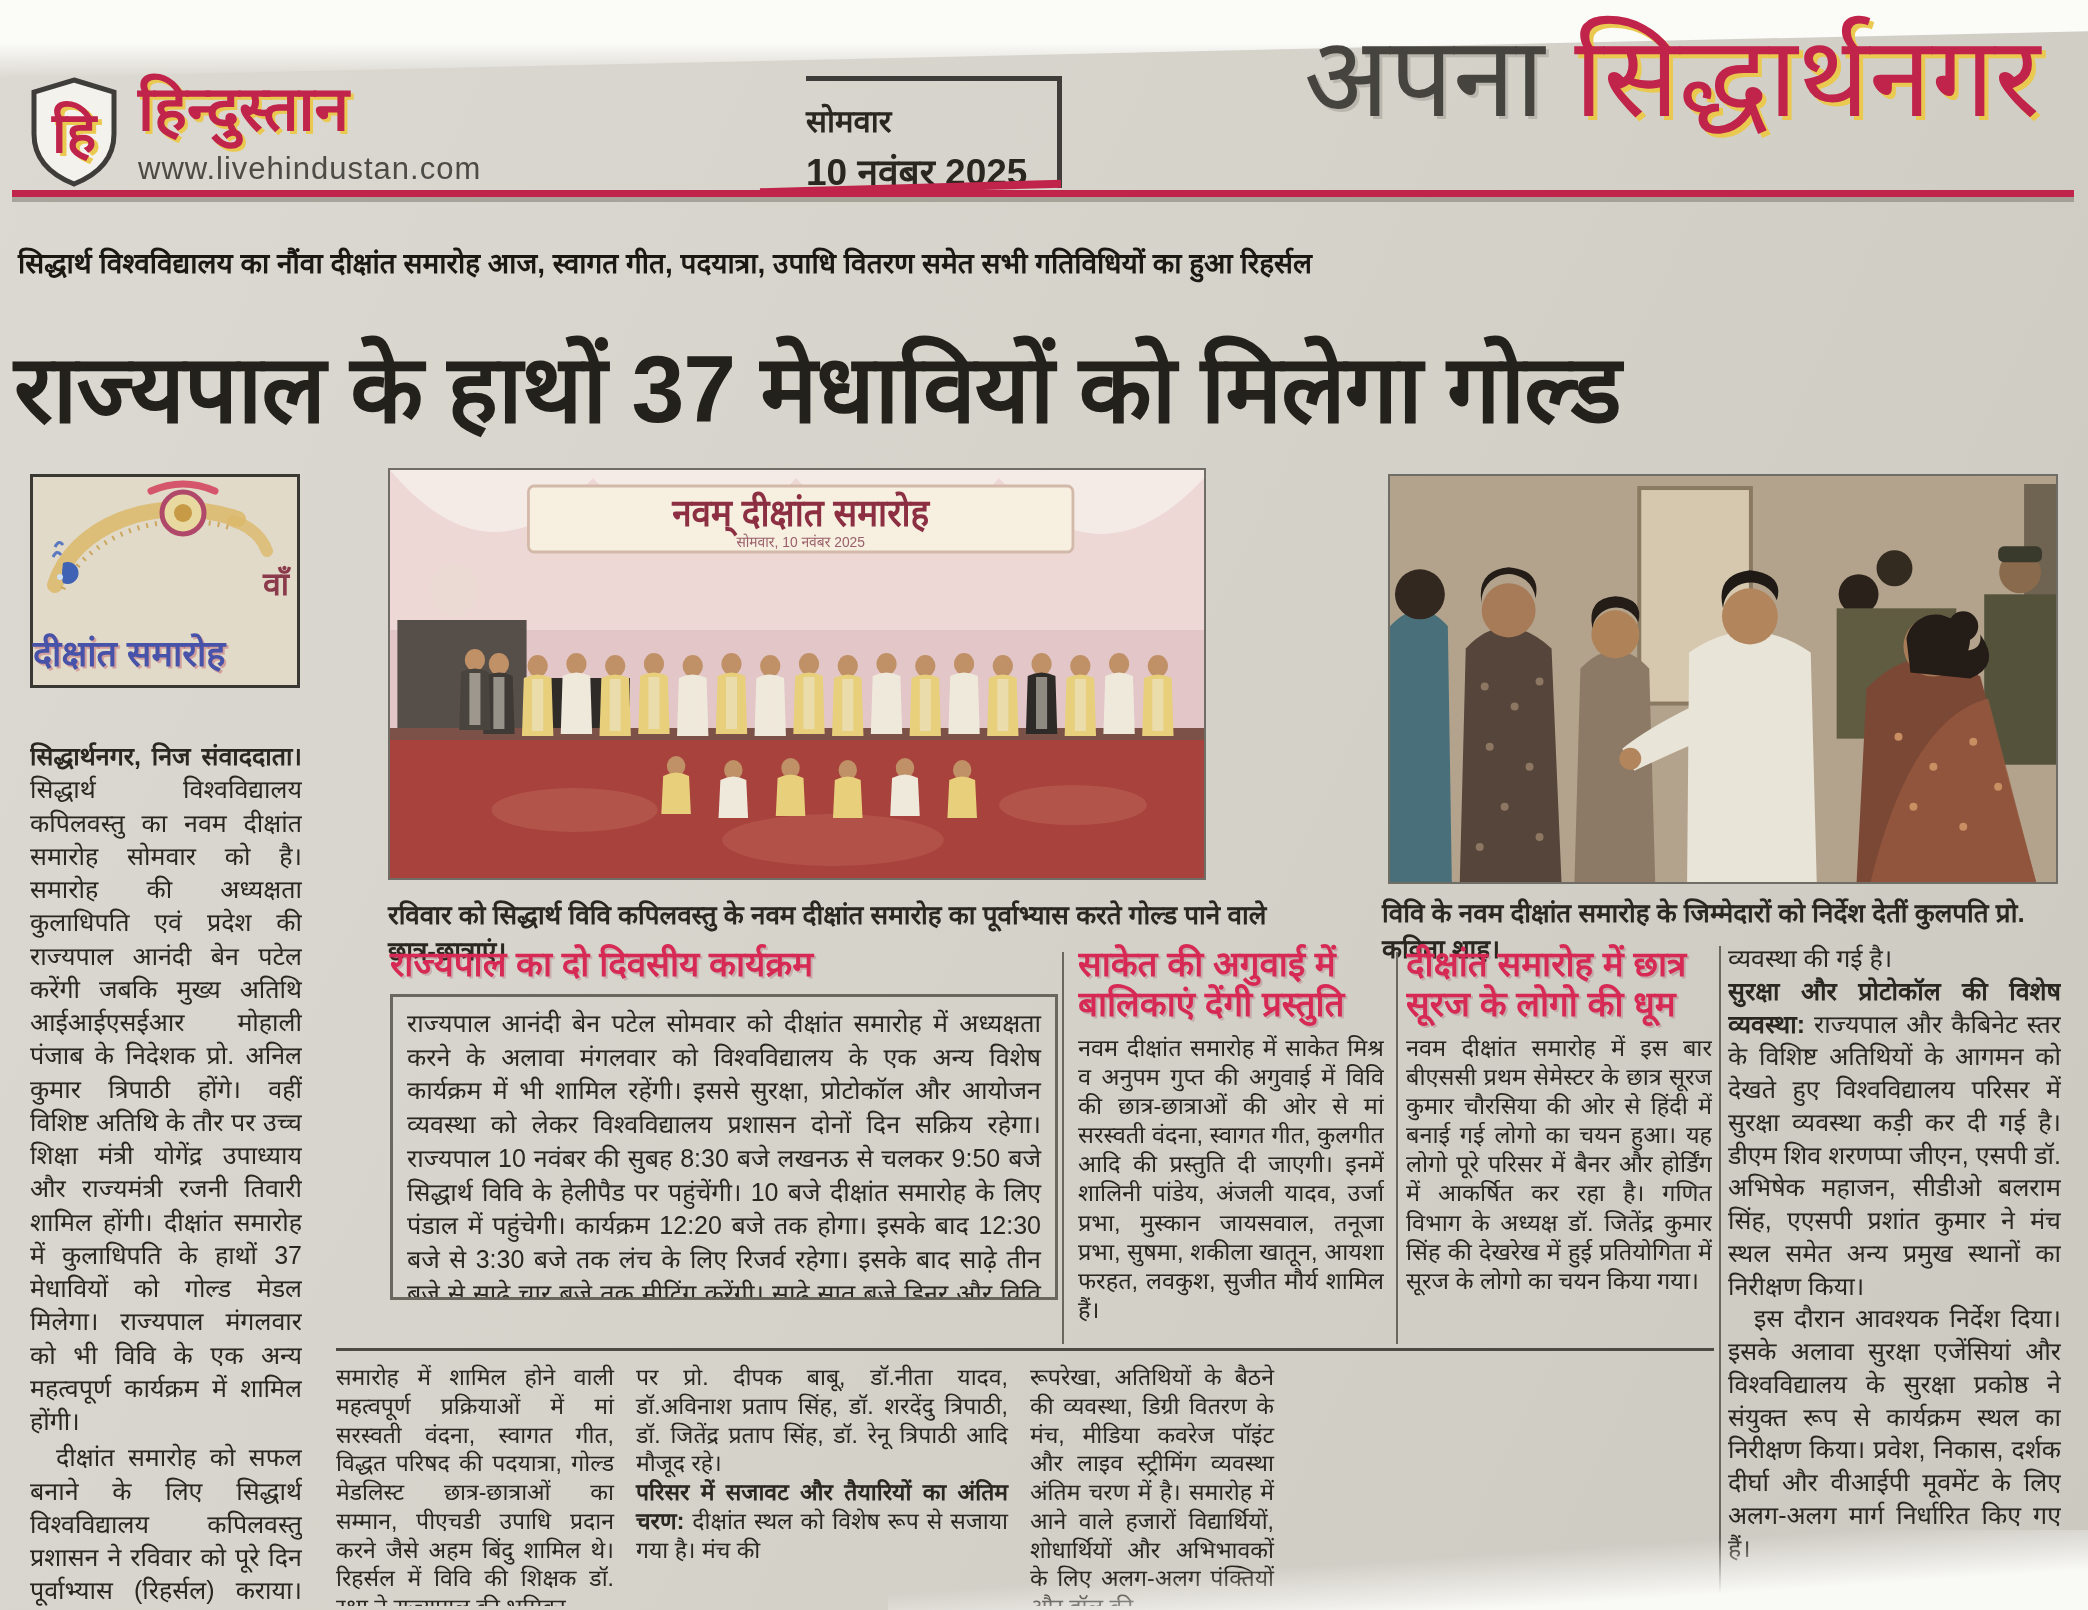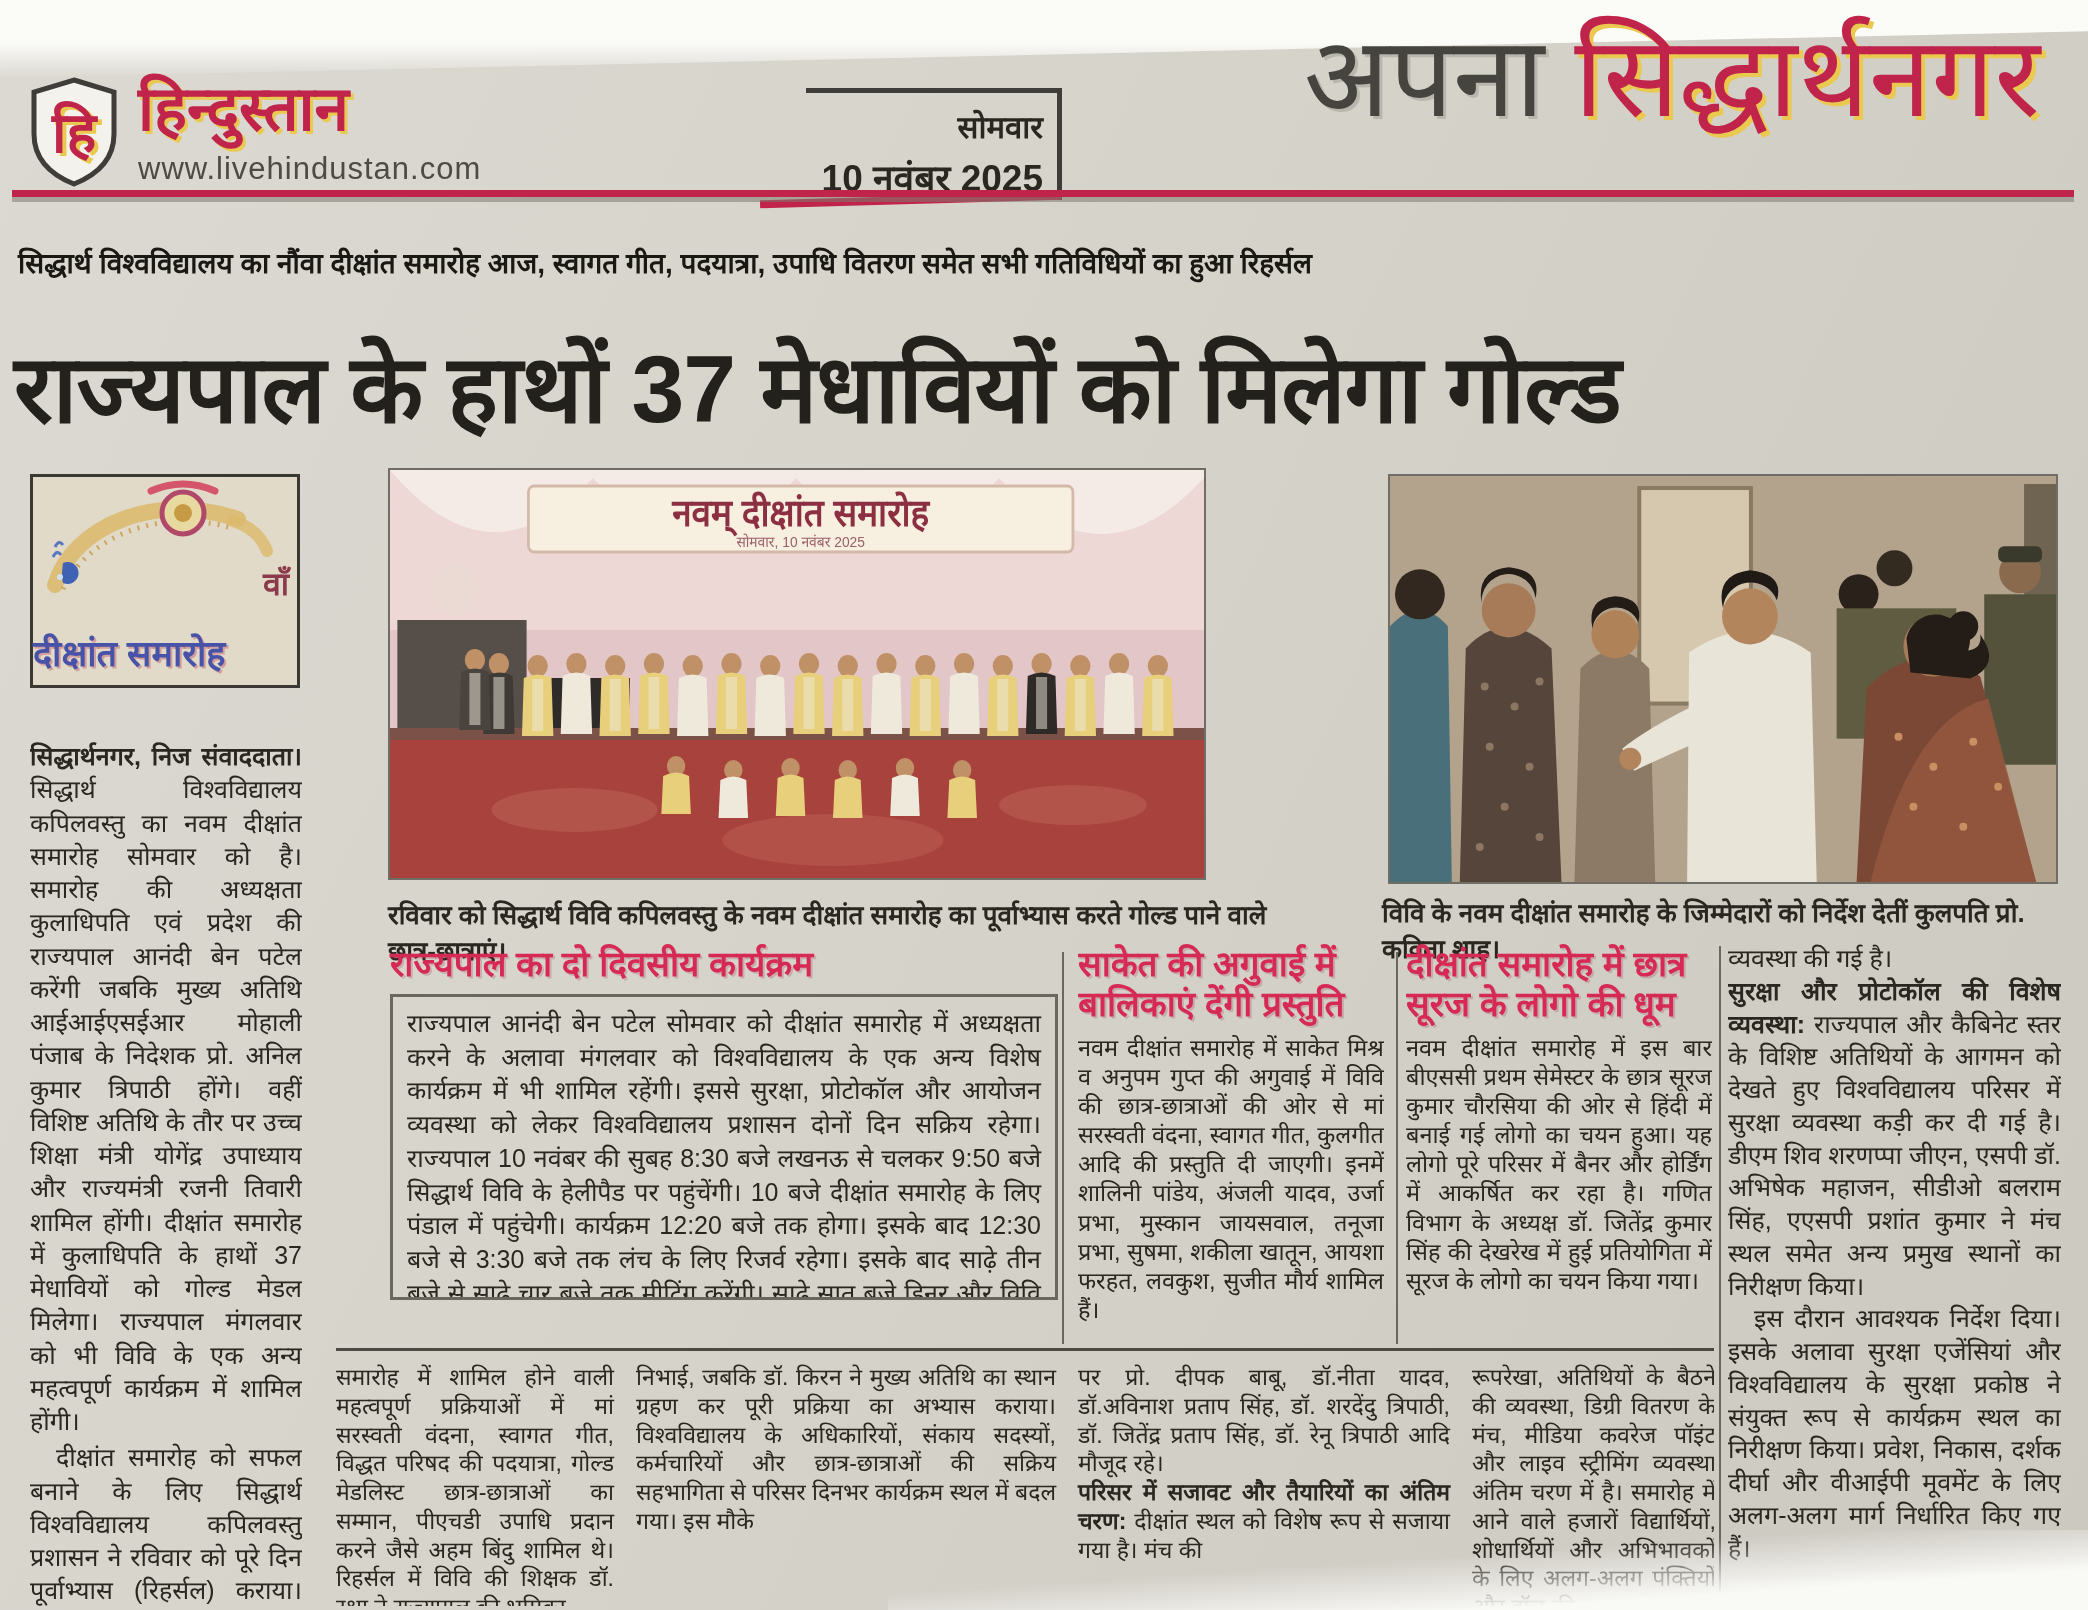--- a/index.html
+++ b/index.html
@@ -12,23 +12,23 @@
   .top-white{position:absolute;top:0;left:0;right:0;height:78px;
     background:linear-gradient(to bottom,#fbfbf8 55%,rgba(251,251,248,0));
     clip-path:polygon(0 0,100% 0,100% 40%,0 100%);}
   .bot-white{position:absolute;right:0;bottom:0;width:1200px;height:80px;
     background:linear-gradient(to top left,#f9f9f6 25%,rgba(249,249,246,0) 60%);}
   
   .brand{position:absolute;left:28px;top:76px;display:flex;gap:18px;align-items:flex-start;}
   .brand-name{font-size:62px;font-weight:900;color:#c0244b;line-height:1.05;
     text-shadow:3px 3px 0 #e9c94f;}
   .brand-site{font-size:31px;color:#4c4b45;margin-top:10px;letter-spacing:1px;}
-  .date-box{position:absolute;left:806px;top:88px;width:256px;height:112px;
+  .date-box{position:absolute;left:806px;top:76px;width:256px;height:112px;
     border-top:5px solid #3f3d3a;border-right:5px solid #3f3d3a;
-    padding:12px 14px 0 0;text-align:right;box-sizing:border-box;}
+    padding:18px 14px 0 0;text-align:left;box-sizing:border-box;}
   .date-day{font-size:31px;font-weight:700;}
   .date-full{font-size:37px;font-weight:800;margin-top:4px;}
   .date-underline{position:absolute;left:-46px;right:-4px;bottom:-4px;height:8px;
     background:#c0244b;transform:rotate(-1.6deg);}
   .edition{position:absolute;right:48px;top:14px;white-space:nowrap;
     font-size:112px;font-weight:400;line-height:1.15;}
   .edition-prefix{color:#46443f;text-shadow:3px 3px 0 #b9b6ae;margin-right:30px;}
   .edition-name{color:#c0244b;text-shadow:4px 4px 0 #e9c94f;}
   .rule-red{position:absolute;left:12px;right:14px;top:190px;height:7px;background:#c0244b;
     box-shadow:0 5px 0 rgba(125,122,112,.55);}
@@ -266,23 +266,20 @@
   <div class="rightcol">
     <p>व्यवस्था की गई है।</p>
     <p><span class="rc-bold">सुरक्षा और प्रोटोकॉल की विशेष व्यवस्था:</span> <span>राज्यपाल और कैबिनेट स्तर के विशिष्ट अतिथियों के आगमन को देखते हुए विश्वविद्यालय परिसर में सुरक्षा व्यवस्था कड़ी कर दी गई है। डीएम शिव शरणप्पा जीएन, एसपी डॉ. अभिषेक महाजन, सीडीओ बलराम सिंह, एएसपी प्रशांत कुमार ने मंच स्थल समेत अन्य प्रमुख स्थानों का निरीक्षण किया।</span></p>
     <p class="ind">इस दौरान आवश्यक निर्देश दिया। इसके अलावा सुरक्षा एजेंसियां और विश्वविद्यालय के सुरक्षा प्रकोष्ठ ने संयुक्त रूप से कार्यक्रम स्थल का निरीक्षण किया। प्रवेश, निकास, दर्शक दीर्घा और वीआईपी मूवमेंट के लिए अलग-अलग मार्ग निर्धारित किए गए हैं।</p>
   </div>
 
   <div class="bottom">
     <div class="bcol1">
       <p>समारोह में शामिल होने वाली महत्वपूर्ण प्रक्रियाओं में मां सरस्वती वंदना, स्वागत गीत, विद्धत परिषद की पदयात्रा, गोल्ड मेडलिस्ट छात्र-छात्राओं का सम्मान, पीएचडी उपाधि प्रदान करने जैसे अहम बिंदु शामिल थे। रिहर्सल में विवि की शिक्षक डॉ. रक्षा ने राज्यपाल की भूमिका</p>
     </div>
-    <div class="bcol2">
-      <p>निभाई, जबकि डॉ. किरन ने मुख्य अतिथि का स्थान ग्रहण कर पूरी प्रक्रिया का अभ्यास कराया। विश्वविद्यालय के अधिकारियों, संकाय सदस्यों, कर्मचारियों और छात्र-छात्राओं की सक्रिय सहभागिता से परिसर दिनभर कार्यक्रम स्थल में बदल गया। इस मौके</p>
-    </div>
     <div class="bcol3">
       <p>पर प्रो. दीपक बाबू, डॉ.नीता यादव, डॉ.अविनाश प्रताप सिंह, डॉ. शरदेंदु त्रिपाठी, डॉ. जितेंद्र प्रताप सिंह, डॉ. रेनू त्रिपाठी आदि मौजूद रहे।</p>
       <p><span class="b-subhead">परिसर में सजावट और तैयारियों का अंतिम चरण:</span> <span>दीक्षांत स्थल को विशेष रूप से सजाया गया है। मंच की</span></p>
     </div>
     <div class="bcol4">
       <p>रूपरेखा, अतिथियों के बैठने की व्यवस्था, डिग्री वितरण के मंच, मीडिया कवरेज पॉइंट और लाइव स्ट्रीमिंग व्यवस्था अंतिम चरण में है। समारोह में आने वाले हजारों विद्यार्थियों, शोधार्थियों और अभिभावकों के लिए अलग-अलग पंक्तियों और हॉल की</p>
     </div>
   </div>
 
   <div class="vline v1"></div>

